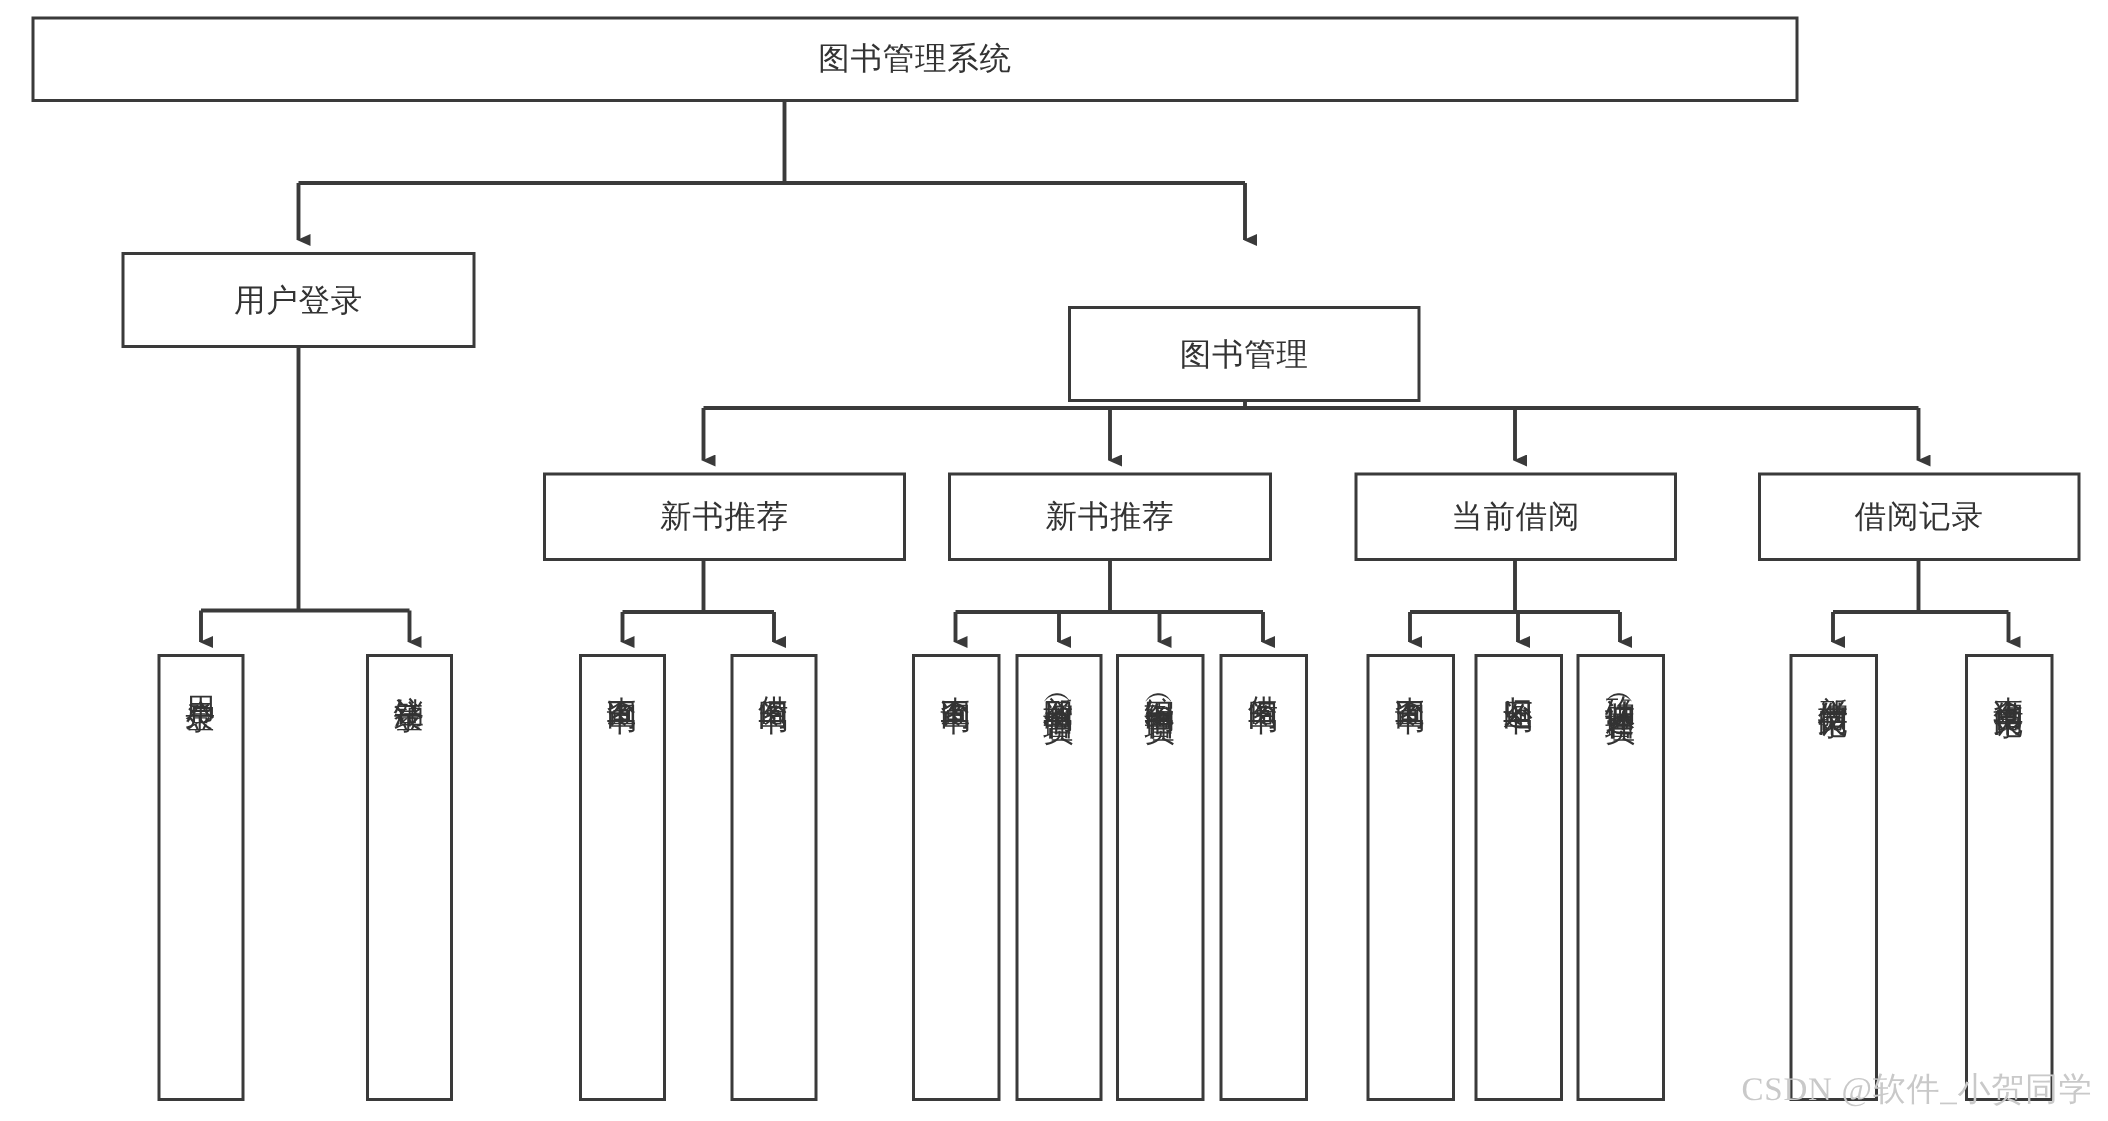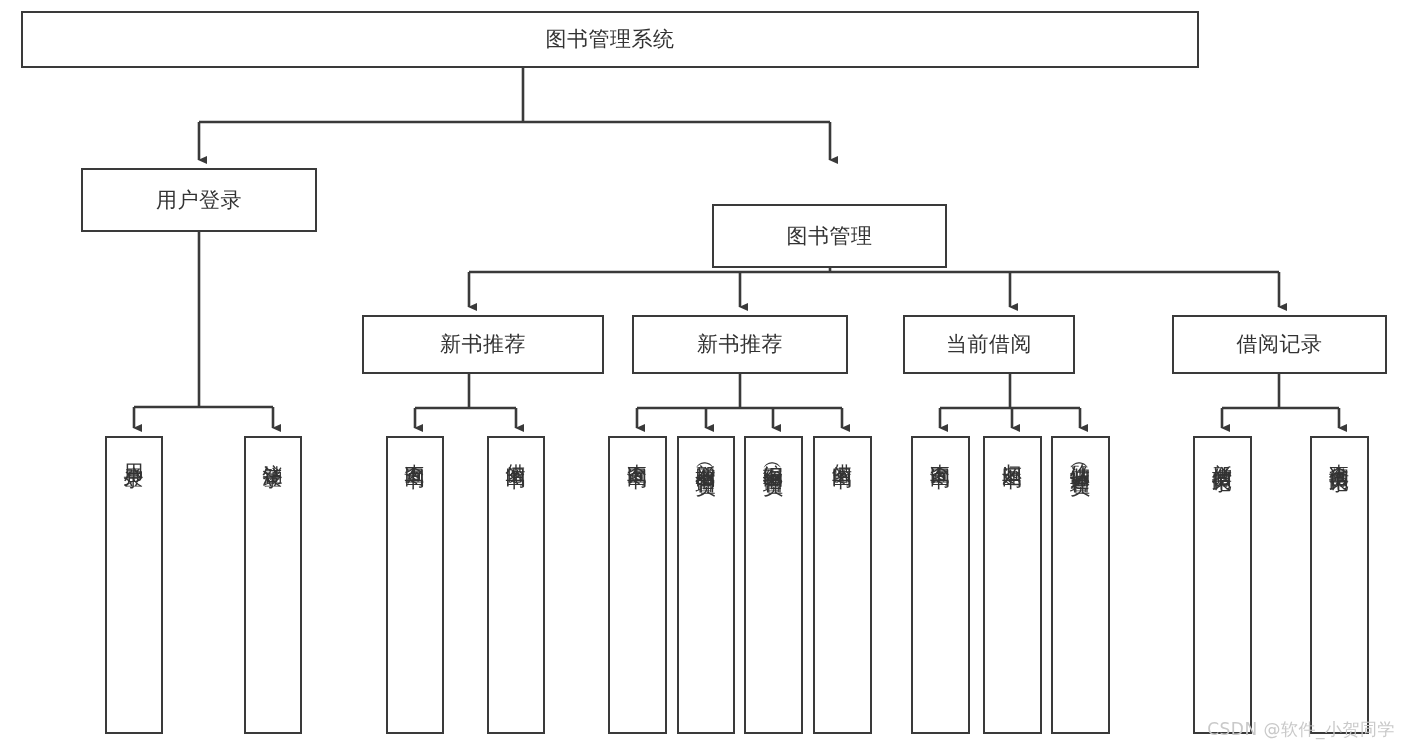--- a/index.html
+++ b/index.html
@@ -42,23 +42,24 @@
     letter-spacing:2px;
     line-height:1.0;
     text-align:left;
   }
   #watermark{
     position:absolute;
     right:10px;
     bottom:6px;
     z-index:5;
     color:#c9c9c9;
-    font-size:17px;
+    font-size:22px;
     white-space:nowrap;
     letter-spacing:0.5px;
+    font-family:Liberation Serif, serif;
   }
 </style>
 </head>
 <body>
 
 <div id="canvas">
 
   <svg id="edges" viewBox="0 0 1405 747" xmlns="http://www.w3.org/2000/svg">
     <defs>
       <marker id="arrow" markerWidth="9" markerHeight="9" refX="4" refY="8" orient="auto" markerUnits="userSpaceOnUse">
@@ -122,21 +123,21 @@
   <div class="node" style="left:712px;top:176px;width:235px;height:64px;margin-top:28px;">
     <span class="node-label">图书管理</span>
   </div>
 
   <div class="node" style="left:362px;top:315px;width:242px;height:59px;">
     <span class="node-label">新书推荐</span>
   </div>
   <div class="node" style="left:632px;top:315px;width:216px;height:59px;">
     <span class="node-label">新书推荐</span>
   </div>
-  <div class="node" style="left:903px;top:315px;width:172px;height:59px;">
+  <div class="node" style="left:903px;top:315px;width:215px;height:59px;">
     <span class="node-label">当前借阅</span>
   </div>
   <div class="node" style="left:1172px;top:315px;width:215px;height:59px;">
     <span class="node-label">借阅记录</span>
   </div>
 
   <div class="node leaf" style="left:105px;top:436px;width:58px;height:298px;">
     <span class="node-label">用户登录</span>
   </div>
   <div class="node leaf" style="left:244px;top:436px;width:58px;height:298px;">

